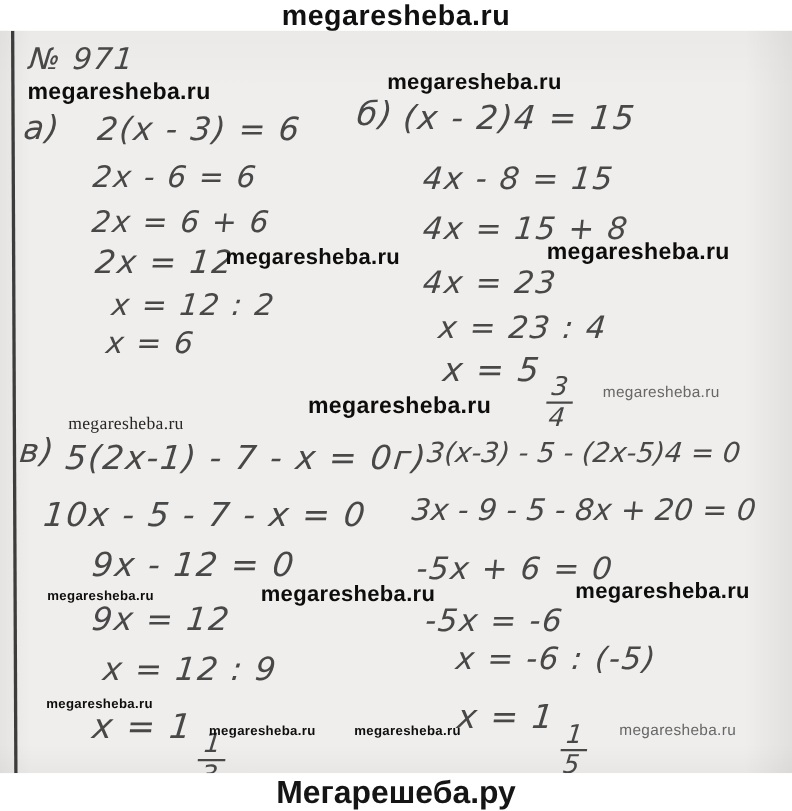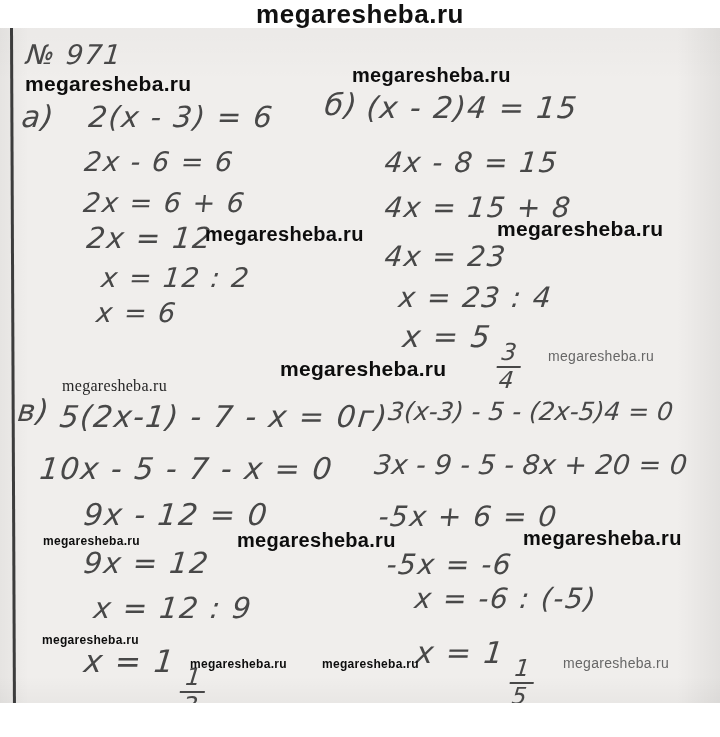--- a/index.html
+++ b/index.html
@@ -117,14 +117,17 @@
 
     <div class="wm" style="left:43px;top:507px;font-size:12px;">megaresheba.ru</div>
     <div class="wm" style="left:237px;top:502px;font-size:20px;">megaresheba.ru</div>
     <div class="wm" style="left:523px;top:500px;font-size:20px;">megaresheba.ru</div>
     <div class="wm" style="left:42px;top:606px;font-size:12px;">megaresheba.ru</div>
     <div class="wm" style="left:190px;top:630px;font-size:12px;">megaresheba.ru</div>
     <div class="wm" style="left:322px;top:630px;font-size:12px;">megaresheba.ru</div>
     <div class="wm gray" style="left:563px;top:628px;font-size:14px;">megaresheba.ru</div>
   </div>
 
+  <footer class="site-footer">
+    <span>Мегарешеба.ру</span>
+  </footer>
 
 </div>
 
 </body></html>

